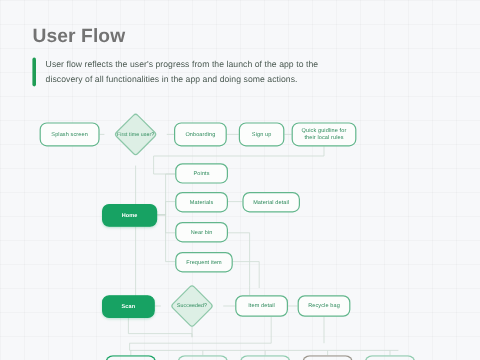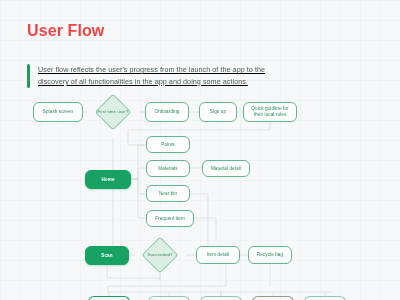--- a/index.html
+++ b/index.html
@@ -13,23 +13,23 @@
     position:absolute;inset:0;
     background-image:
       linear-gradient(to right, rgba(0,0,0,0.022) 1px, transparent 1px),
       linear-gradient(to bottom, rgba(0,0,0,0.022) 1px, transparent 1px);
     background-size:20px 20px;
     pointer-events:none;
   }
   #header{position:absolute;left:0;top:0;width:400px;}
   #title{
     position:absolute;left:27px;top:22px;
-    font-size:16px;font-weight:bold;color:#ef4444;letter-spacing:.1px;
+    font-size:16px;font-weight:bold;color:#737373;letter-spacing:.1px;
   }
-  #subwrap{position:absolute;left:27px;top:64px;width:268px;display:flex;text-decoration:underline;}
+  #subwrap{position:absolute;left:27px;top:48px;width:268px;display:flex;}
   #subbar{width:3px;background:#1f9d55;border-radius:2px;flex:0 0 3px;}
   #subtext{
     margin-left:8px;font-size:7.2px;line-height:1.65;color:#4b5a52;
     letter-spacing:.05px;
   }
   #canvas{position:absolute;left:0;top:0;width:400px;height:300px;}
   .node{
     position:absolute;box-sizing:border-box;
     display:flex;align-items:center;justify-content:center;text-align:center;
     border-radius:6px;font-size:4.6px;line-height:1.3;padding:2px 3px;

